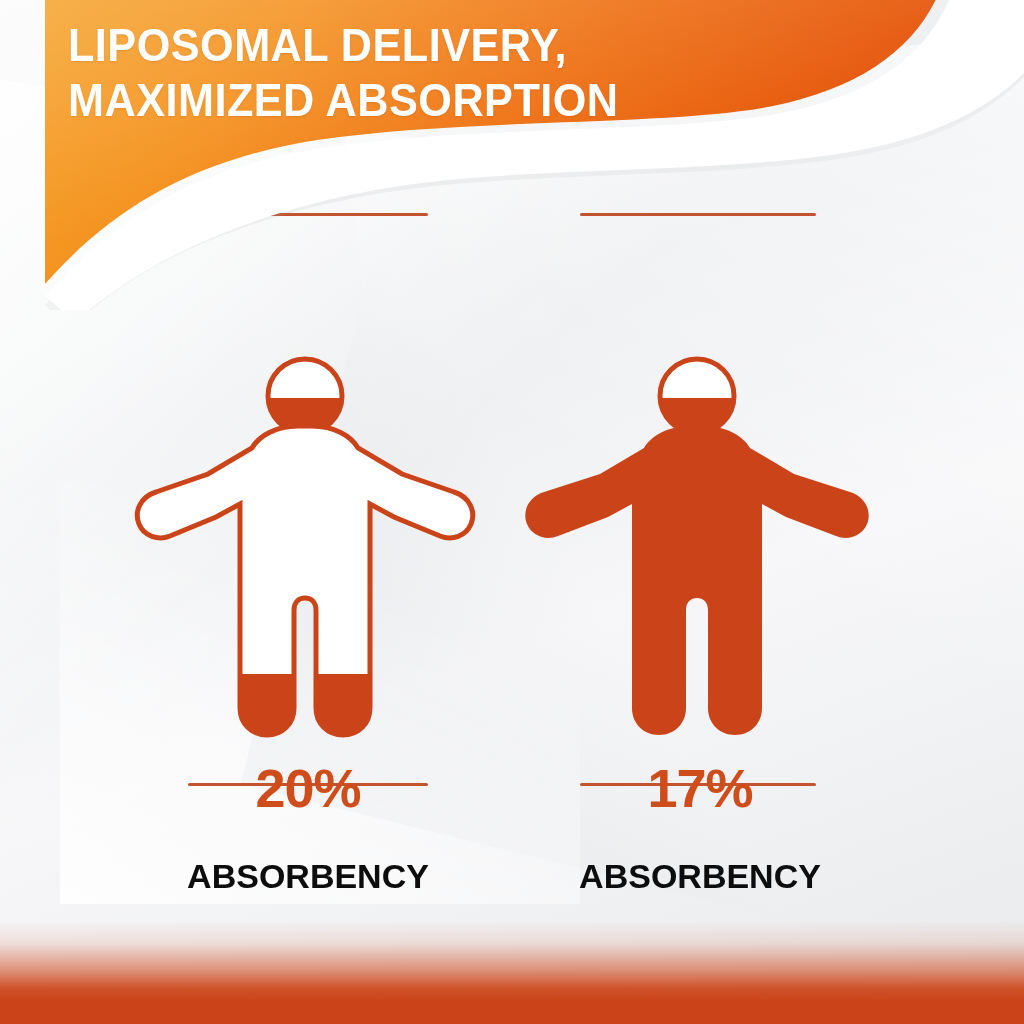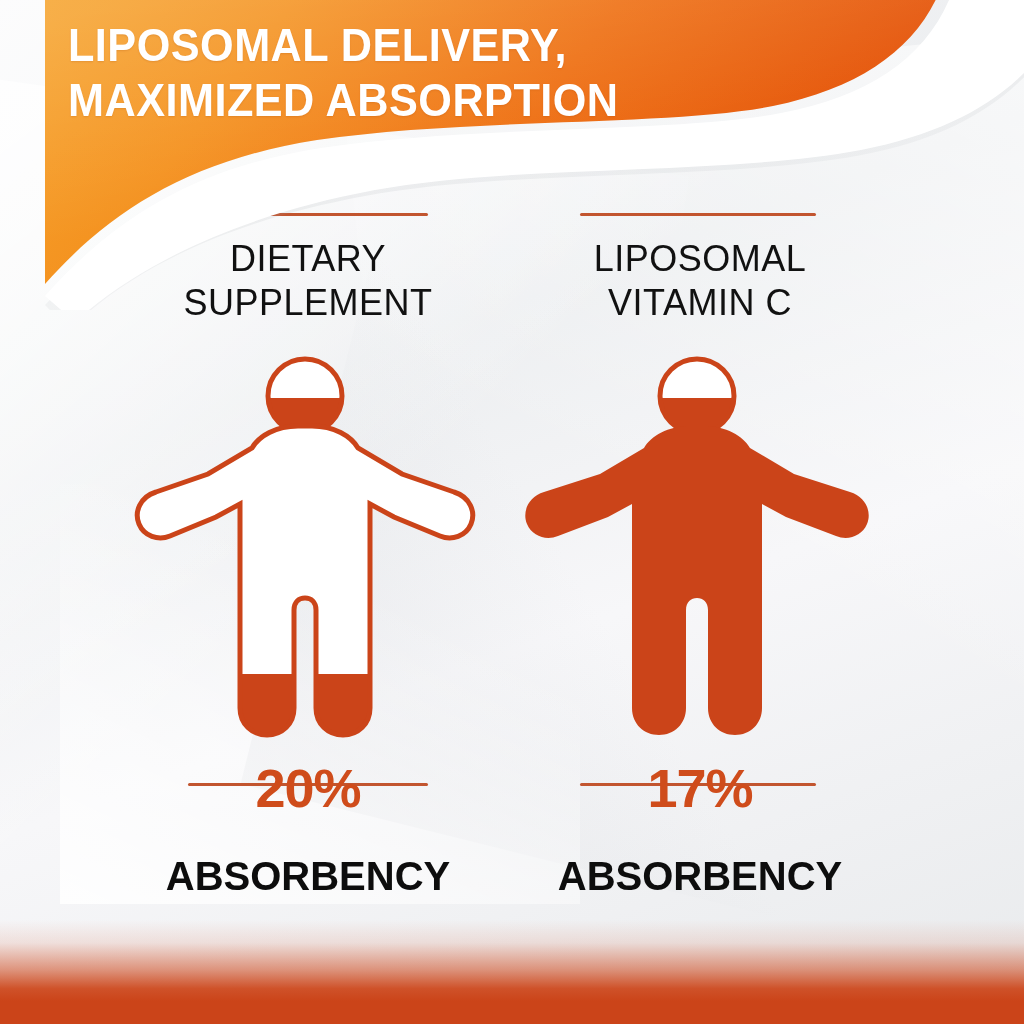--- a/index.html
+++ b/index.html
@@ -105,21 +105,21 @@
     letter-spacing:-1px;
   }
   .absorbency {
     position:absolute;
     top:855px;
     width:420px;
     text-align:center;
     color:#0d0d0d;
     font-family:"Liberation Sans Narrow","Liberation Sans",sans-serif;
     font-weight:bold;
-    font-size:40px;
+    font-size:34px;
     line-height:42px;
     letter-spacing:0px;
   }
 
   .figure {
     position:absolute;
     top:352px; left:0;
     width:420px; height:418px;
   }
 
@@ -183,22 +183,20 @@
     </svg>
 
     <div id="header-title">LIPOSOMAL DELIVERY,
 MAXIMIZED ABSORPTION</div>
   </div>
 
   <div class="column" id="column-dietary">
 
     <div class="rule top"></div>
 
-    <div class="col-heading">DIETARY
-SUPPLEMENT</div>
 
     <div class="figure">
       <svg width="420" height="418" viewBox="0 0 420 418" xmlns="http://www.w3.org/2000/svg">
         <defs>
 
           <path id="bodyA" d="M 210,74
                    C 232,74 249,84 256,96
                    L 300,122
                    L 352,140
                    C 368,145 374,160 369,172
@@ -253,22 +251,20 @@
     <div class="rule bottom"></div>
 
     <div class="percent">20%</div>
     <div class="absorbency">ABSORBENCY</div>
   </div>
 
   <div class="column" id="column-liposomal">
 
     <div class="rule top"></div>
 
-    <div class="col-heading">LIPOSOMAL
-VITAMIN C</div>
 
     <div class="figure">
       <svg width="420" height="418" viewBox="0 0 420 418" xmlns="http://www.w3.org/2000/svg">
         <defs>
           <path id="bodyB" d="M 210,74
                    C 232,74 249,84 256,96
                    L 300,122
                    L 356,140
                    C 372,145 378,160 373,172
                    C 368,184 354,189 342,184

